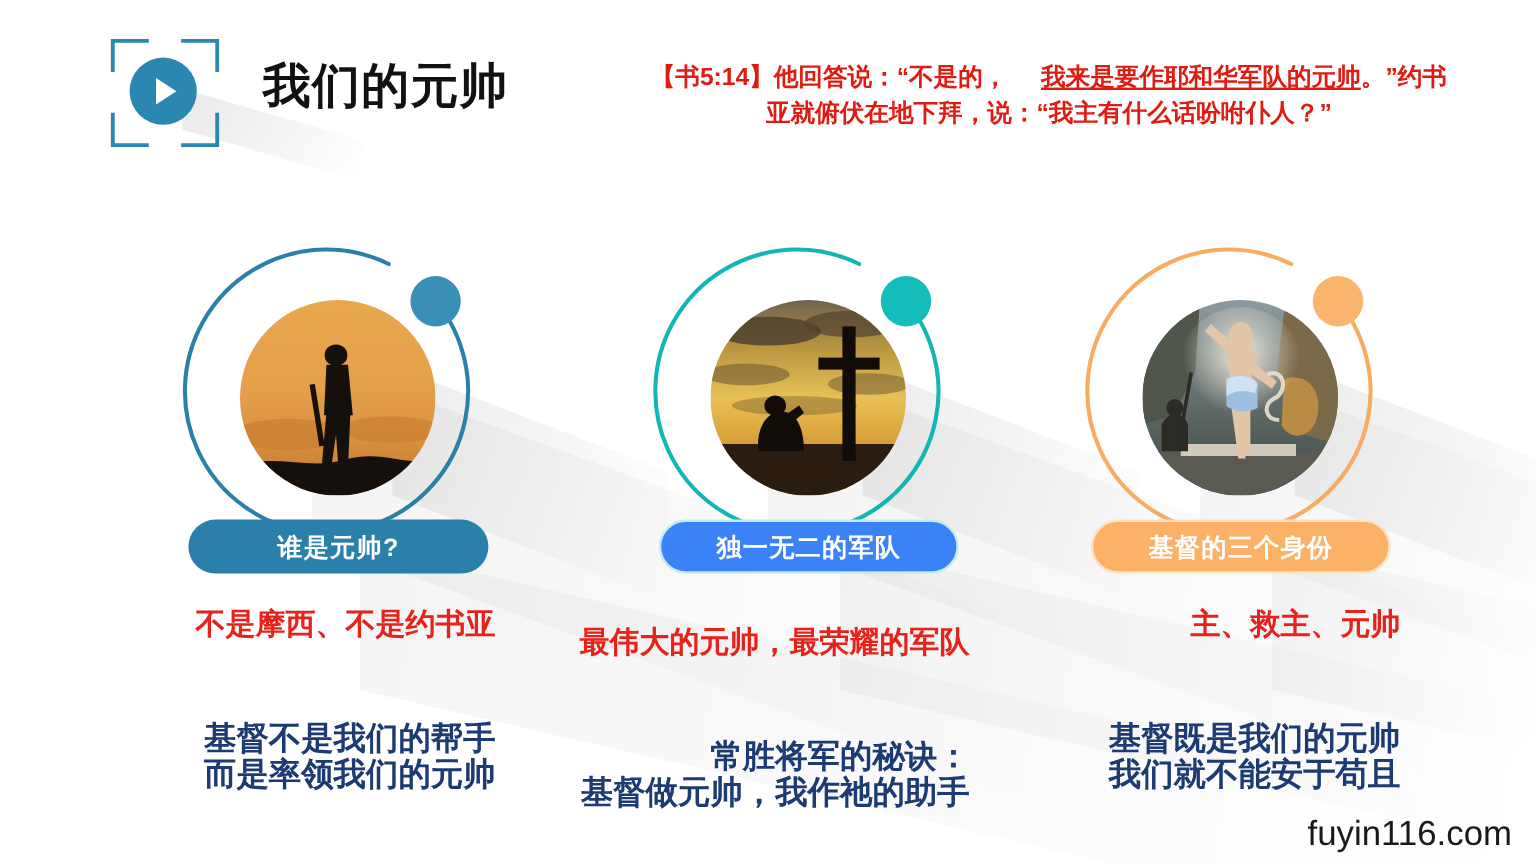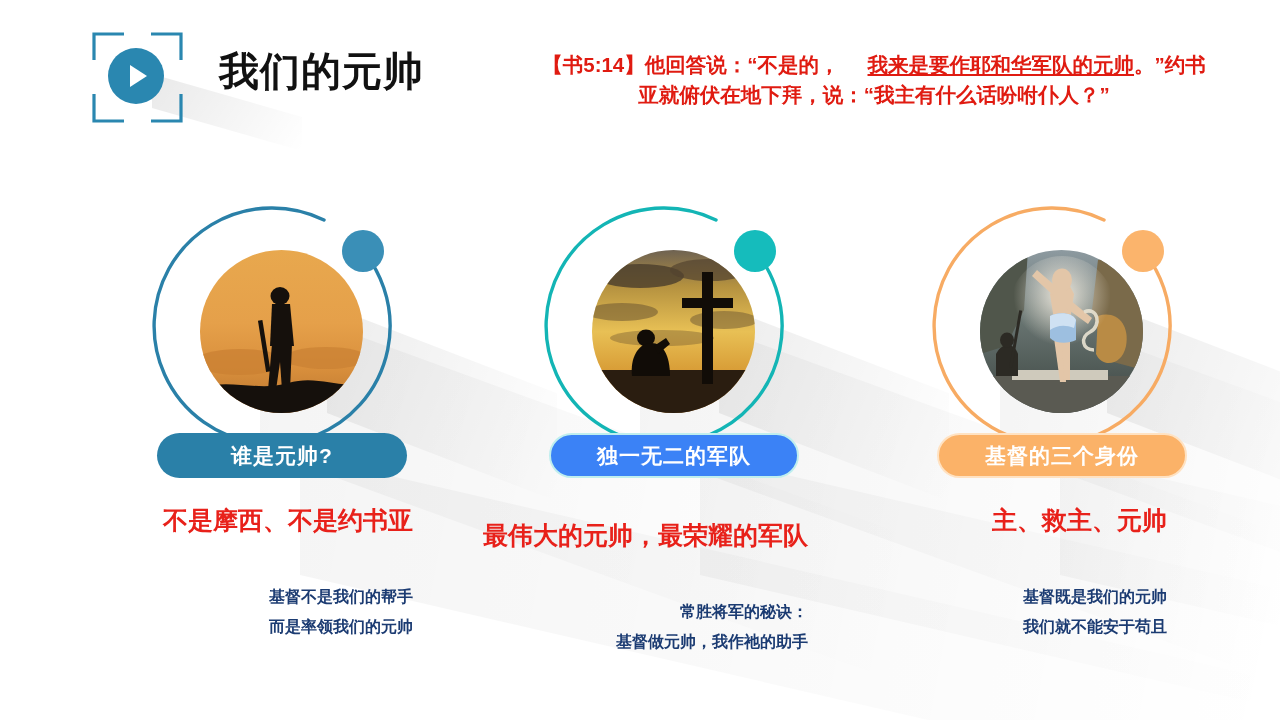--- a/index.html
+++ b/index.html
@@ -122,21 +122,21 @@
     margin-left: 32px;
   }
   .card {
     position: absolute;
     top: 0;
     width: 290px;
     height: 290px;
   }
   .card.c1 { left: 105px; }
   .card.c2 { left: 497px; }
-  .card.c3 { left: 885px; }
+  .card.c3 { left: 857px; }
 
   .ring {
     position: absolute;
     left: 22px;
     top: 2px;
     width: 246px;
     height: 246px;
   }
   .ring svg { display: block; width: 246px; height: 246px; overflow: visible; }
 
@@ -204,23 +204,23 @@
   .col-text.t3 { left: 837px; top: 503px; }
 
   .headline {
     color: #e8211a;
     font-size: 25px;
     font-weight: bold;
     line-height: 34px;
     white-space: nowrap;
   }
   .body-text {
-    margin-top: 45px;
+    margin-top: 63px;
     color: #1b3b72;
-    font-size: 16px;
+    font-size: 27px;
     font-weight: bold;
     line-height: 30px;
   }
   .body-text .ln { display: block; white-space: nowrap; }
 
   .watermark {
     position: absolute;
     right: 20px;
     bottom: 8px;
     font-size: 29px;
@@ -407,14 +407,15 @@
   </div>
 
   <div class="col-text t3">
     <div class="headline">主、救主、元帅</div>
     <div class="body-text">
       <span class="ln">基督既是我们的元帅</span>
       <span class="ln">我们就不能安于苟且</span>
     </div>
   </div>
 
+  <div class="watermark">fuyin116.com</div>
 
 </div>
 
 </body></html>

